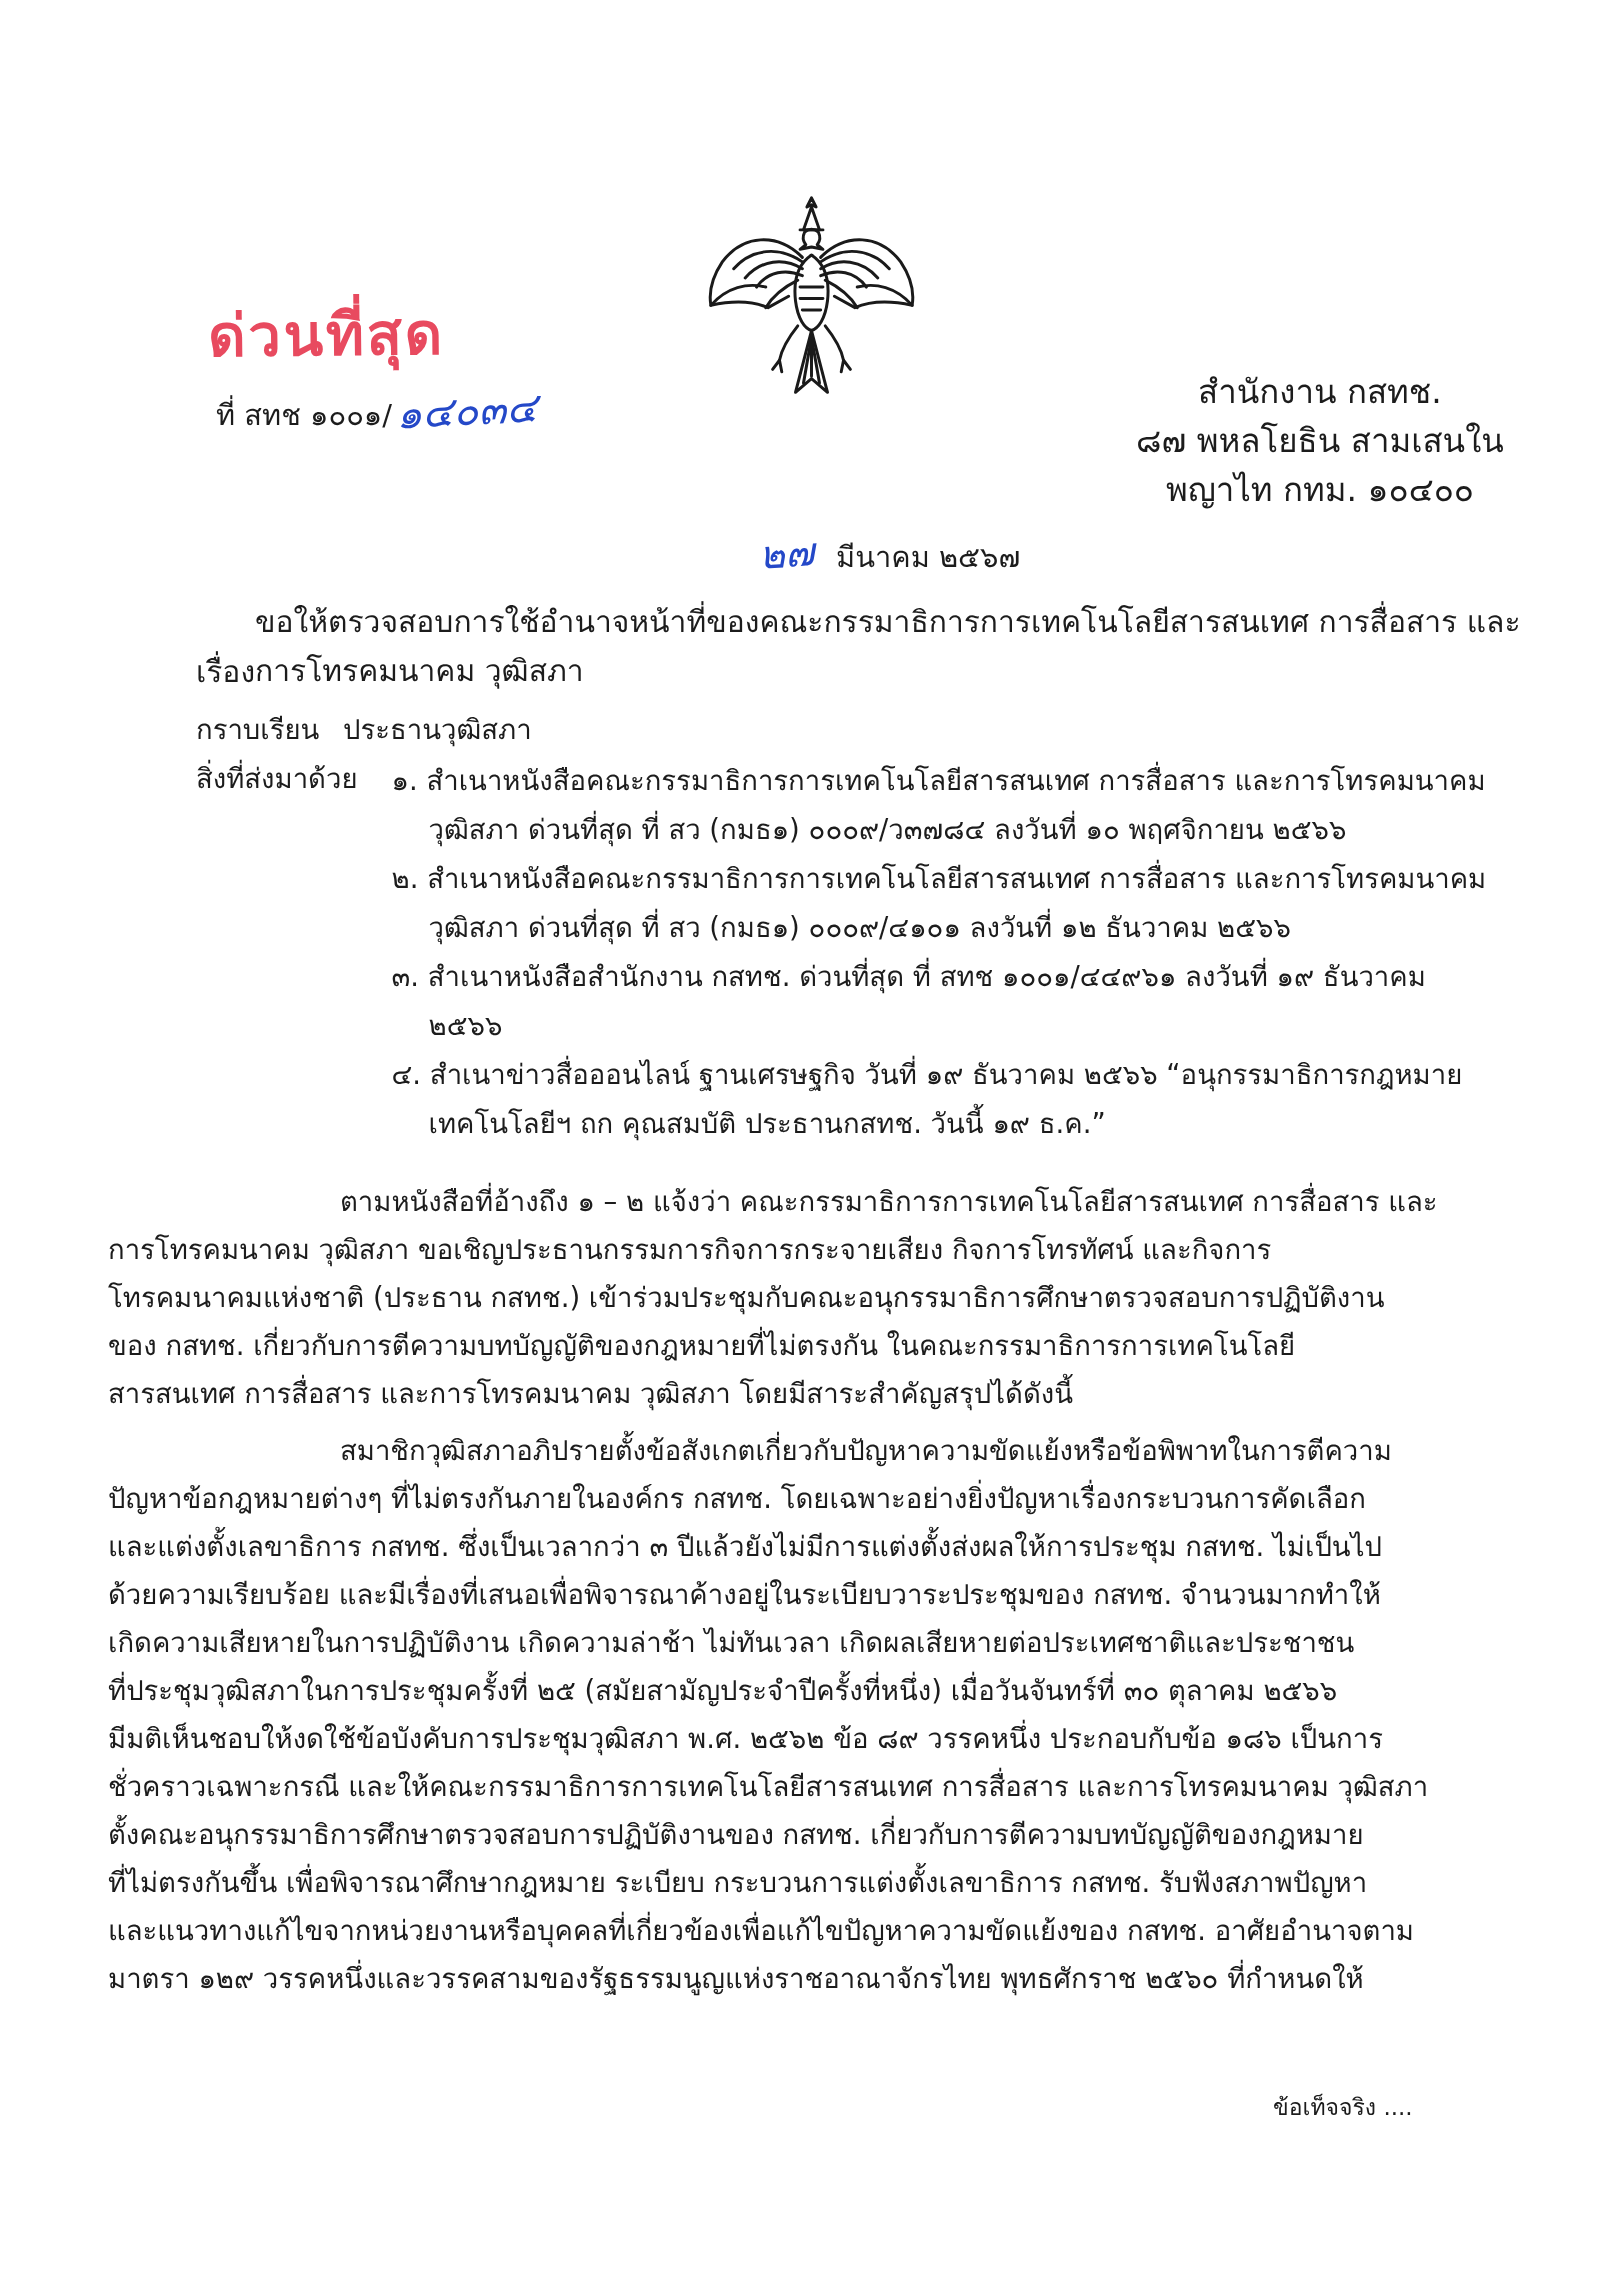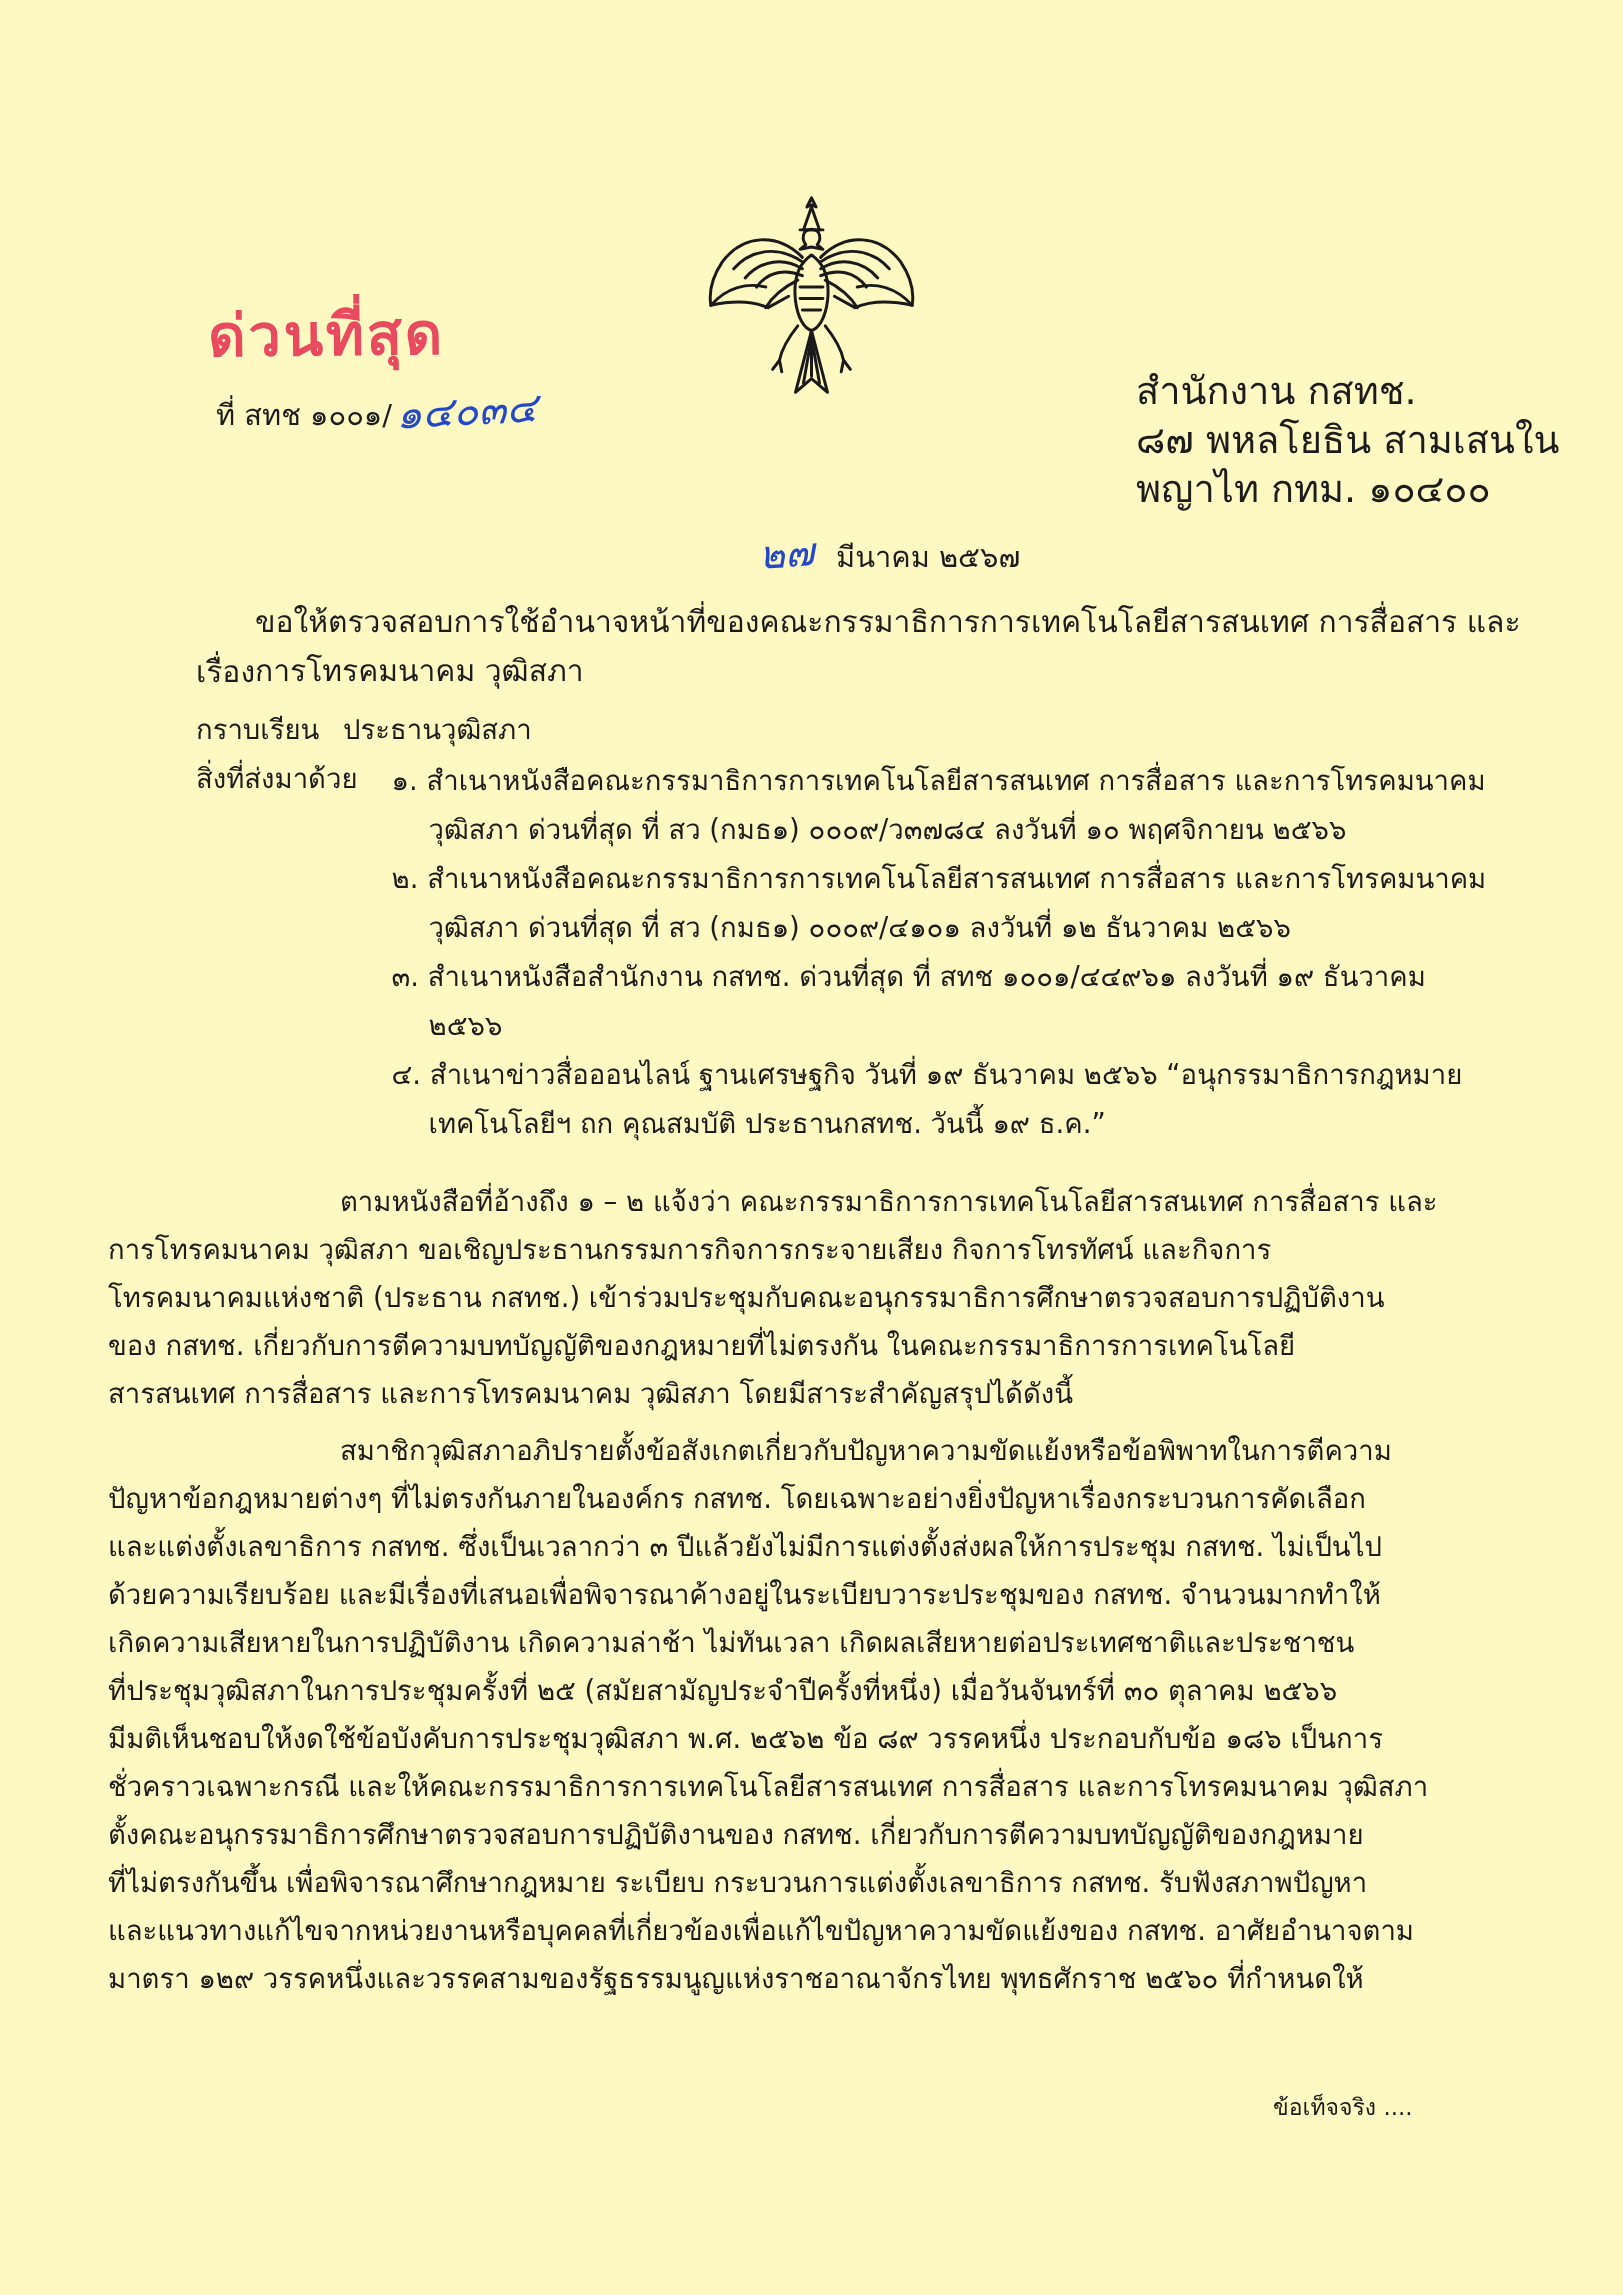--- a/index.html
+++ b/index.html
@@ -1,25 +1,25 @@
 <!DOCTYPE html>
 <html style="--stamp_red: #e84a5f; --handwriting_blue: #2448c8; --ink: #1c1c1c;font-size:10.5px"><head>
 <meta charset="utf-8">
 <style>
   html,body{margin:0;padding:0;}
   body{background:#9a9a9a;font-family:"DejaVu Sans","Liberation Sans",sans-serif;}
-  .page{position:relative;width:1623px;height:2295px;background:#fef9c3;margin:0 auto;overflow:hidden;color:var(--ink,#1c1c1c);}
+  .page{position:relative;width:1623px;height:2295px;background:#ffffff;margin:0 auto;overflow:hidden;color:var(--ink,#1c1c1c);}
   .abs{position:absolute;}
   .nowrap{white-space:nowrap;}
   .stamp{font-size:58px;font-weight:bold;color:var(--stamp_red,#e84a5f);letter-spacing:2.6px;transform:rotate(-0.6deg);}
   .refline{font-size:29px;}
   .hand{color:var(--handwriting_blue,#2448c8);font-family:"DejaVu Serif","Liberation Serif",serif;font-style:italic;}
   .hand-ref{font-size:41px;transform:rotate(-3deg);display:inline-block;margin-left:3.9px;}
   .hand-day{font-size:39px;transform:rotate(-4deg);display:inline-block;}
-  .addr div{font-size:38px;line-height:49px;}
+  .addr div{font-size:33px;line-height:49px;text-align:center;}
   .dateline{font-size:29px;display:flex;align-items:baseline;gap:22px;}
   .subject{display:flex;font-size:30px;align-items:flex-end;}
   .subject .lines div{line-height:49px;}
   .salute{display:flex;gap:23.6px;font-size:27.5px;}
   .attach{display:flex;gap:34px;font-size:27.5px;}
   .attach .lines div{line-height:49px;}
   .attach .lines div.cont{padding-left:37px;}
   .para{font-size:27.5px;}
   .para div{line-height:48px;}
   .para div.first{padding-left:232px;}

